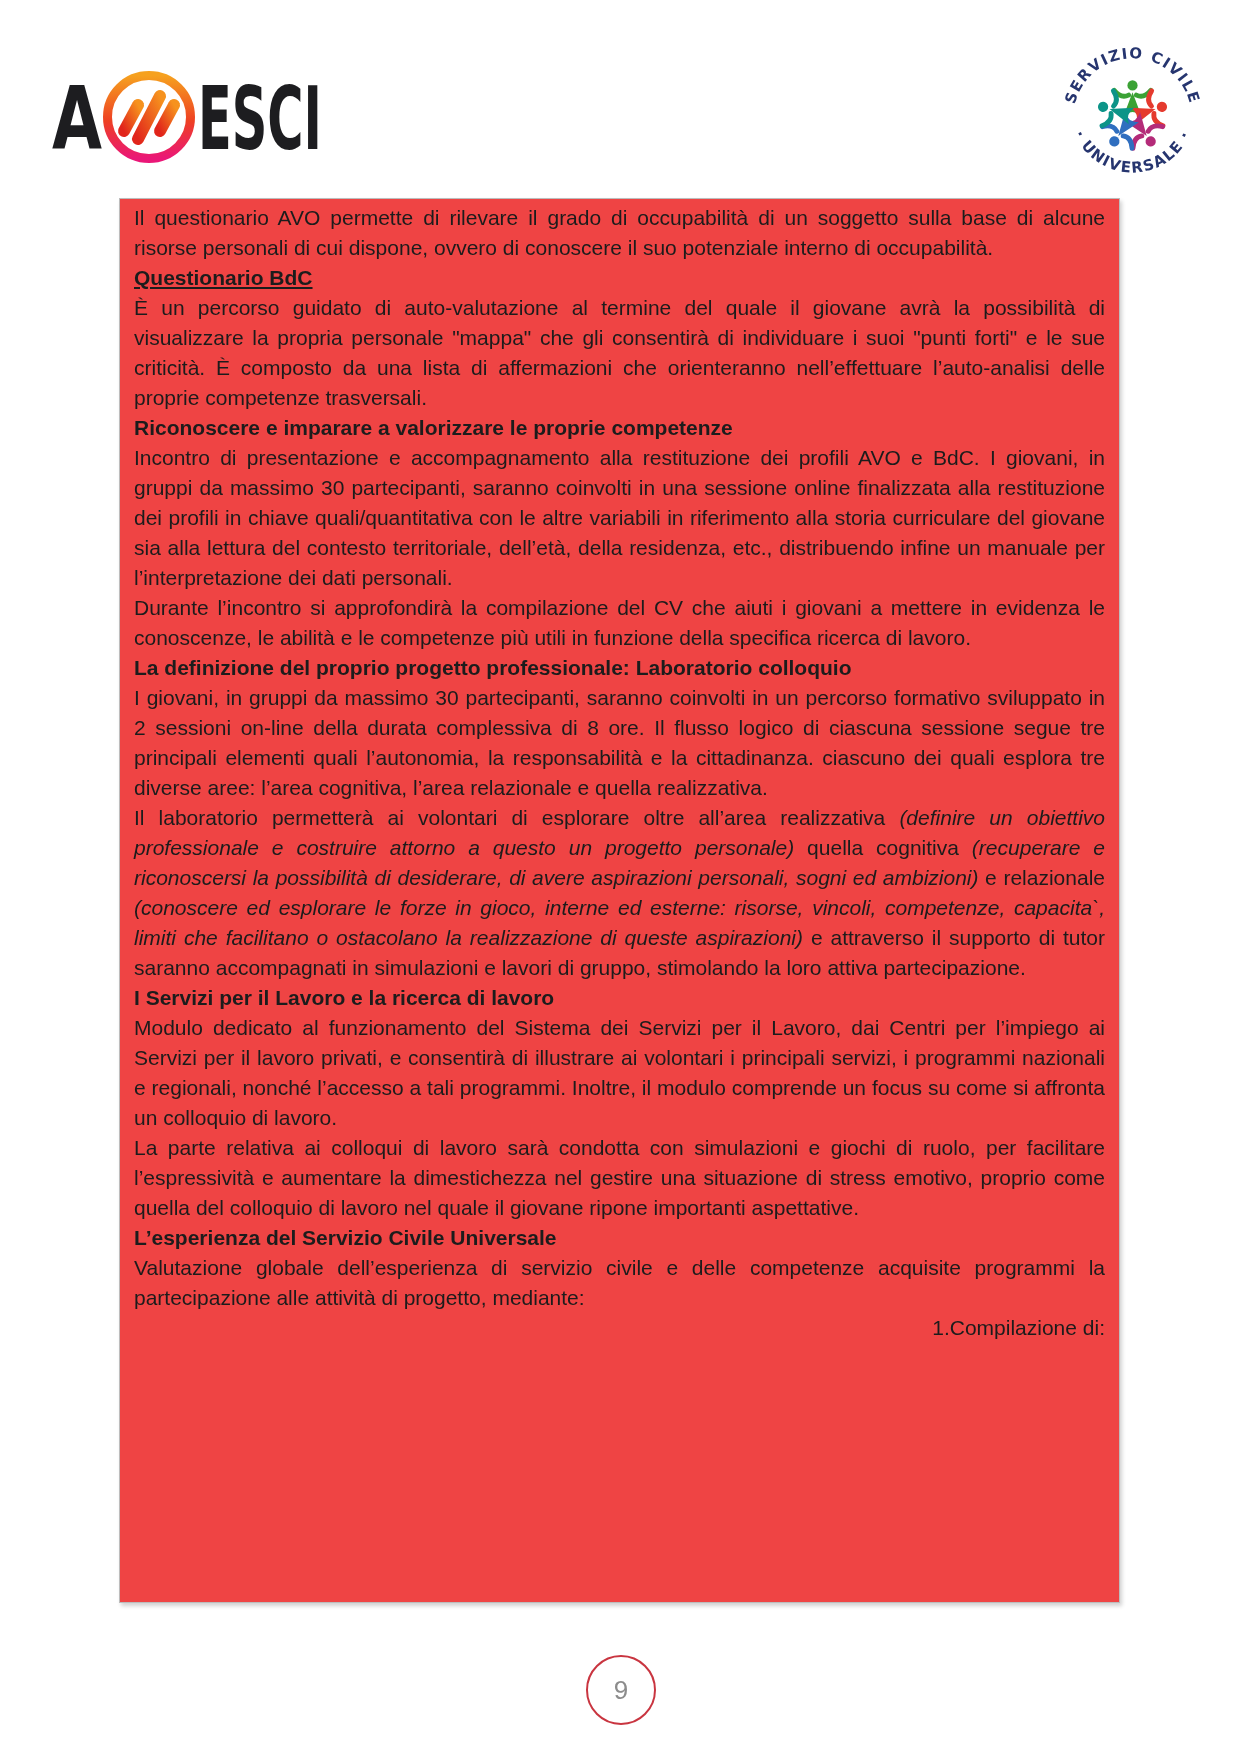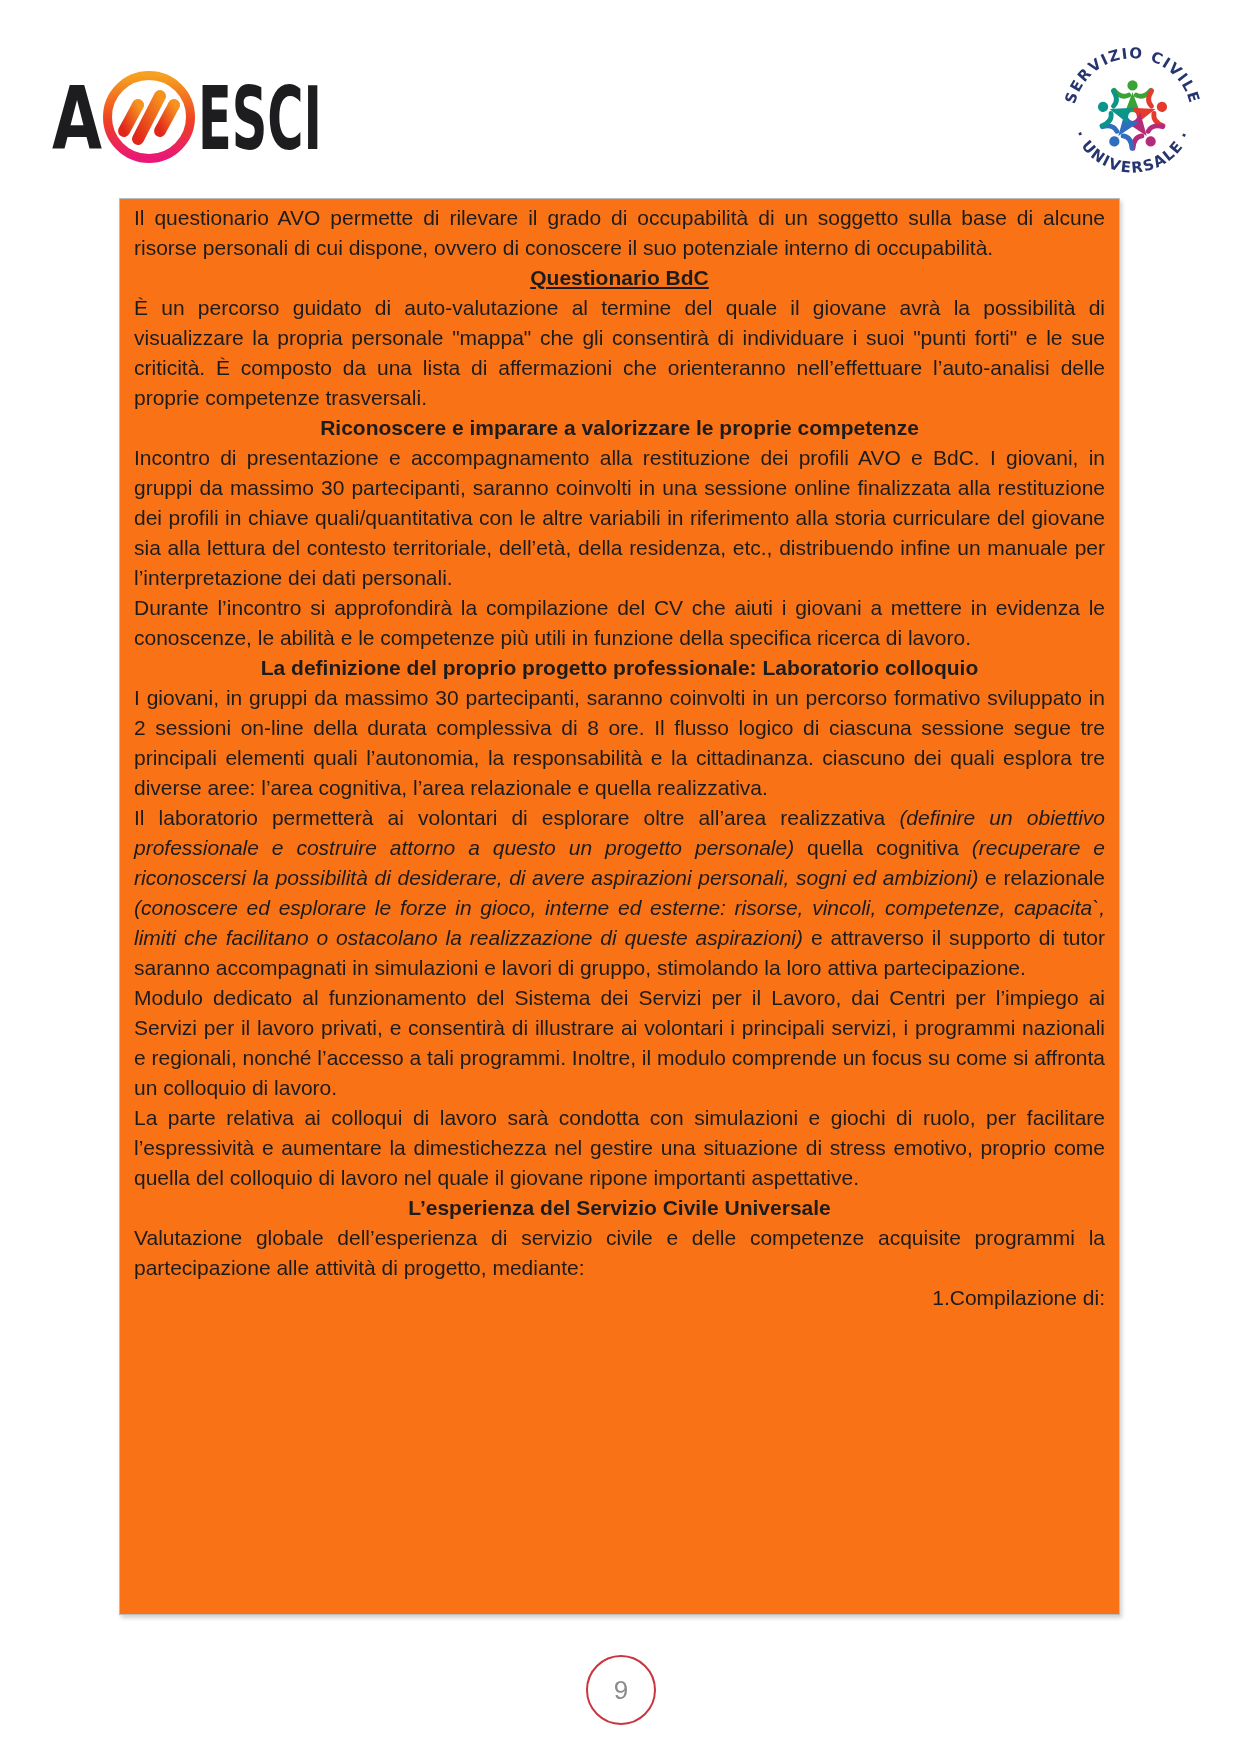--- a/index.html
+++ b/index.html
@@ -5,28 +5,28 @@
   html,body { margin:0; padding:0; }
   body {
     width:1241px; height:1755px; background:#ffffff; position:relative;
     font-family:"Liberation Sans", sans-serif; color:#1c1c1c;
   }
   .amesci-logo { position:absolute; left:52px; top:70px; }
   .scu-logo    { position:absolute; left:1060px; top:40px; }
 
   .textbox {
     position:absolute; left:119px; top:198px; width:971px; height:1399px;
-    padding:4px 14px 12px 14px;
+    padding:4px 14px 0 14px;
     border:1px solid #bcbcbc;
     box-shadow:2px 3px 4px rgba(0,0,0,0.18);
     font-size:21px; line-height:30px; text-align:justify; overflow:hidden;
-    background:#f97316;
+    background:#ef4444;
   }
   .textbox p, .textbox h3 { margin:0; font-size:21px; line-height:30px; }
-  .textbox h3 { font-weight:bold; text-align:center; }
+  .textbox h3 { font-weight:bold; text-align:left; }
   .u  { text-decoration:underline; }
   .mt { margin-top:30px; }
   em  { font-style:italic; }
   .list-row { text-align:right; padding-left:37px; }
   .list-row .num { display:inline-block; width:34px; }
 
   .page-badge {
     position:absolute; left:586px; top:1655px; width:66px; height:66px;
     border:2px solid #c93540; border-radius:50%;
     display:flex; align-items:center; justify-content:center;
@@ -113,20 +113,21 @@
 
     <h3 class="mt">Riconoscere e imparare a valorizzare le proprie competenze</h3>
     <p>Incontro di presentazione e accompagnamento alla restituzione dei profili AVO e BdC. I giovani, in gruppi da massimo 30 partecipanti, saranno coinvolti in una sessione online finalizzata alla restituzione dei profili in chiave quali/quantitativa con le altre variabili in riferimento alla storia curriculare del giovane sia alla lettura del contesto territoriale, dell’età, della residenza, etc., distribuendo infine un manuale per l’interpretazione dei dati personali.</p>
     <p>Durante l’incontro si approfondirà la compilazione del CV che aiuti i giovani a mettere in evidenza le conoscenze, le abilità e le competenze più utili in funzione della specifica ricerca di lavoro.</p>
 
     <h3 class="mt">La definizione del proprio progetto professionale: Laboratorio colloquio</h3>
     <p>I giovani, in gruppi da massimo 30 partecipanti, saranno coinvolti in un percorso formativo sviluppato in 2 sessioni on-line della durata complessiva di 8 ore. Il flusso logico di ciascuna sessione segue tre principali elementi quali l’autonomia, la responsabilità e la cittadinanza. ciascuno dei quali esplora tre diverse aree: l’area cognitiva, l’area relazionale e quella realizzativa.</p>
 
     <p class="mt"><span>Il laboratorio permetterà ai volontari di esplorare oltre all’area realizzativa </span><em>(definire un obiettivo professionale e costruire attorno a questo un progetto personale)</em><span> quella cognitiva </span><em>(recuperare e riconoscersi la possibilità di desiderare, di avere aspirazioni personali, sogni ed ambizioni)</em><span> e relazionale </span><em>(conoscere ed esplorare le forze in gioco, interne ed esterne: risorse, vincoli, competenze, capacita`, limiti che facilitano o ostacolano la realizzazione di queste aspirazioni)</em><span> e attraverso il supporto di tutor saranno accompagnati in simulazioni e lavori di gruppo, stimolando la loro attiva partecipazione.</span></p>
 
+    <h3 class="mt">I Servizi per il Lavoro e la ricerca di lavoro</h3>
     <p>Modulo dedicato al funzionamento del Sistema dei Servizi per il Lavoro, dai Centri per l’impiego ai Servizi per il lavoro privati, e consentirà di illustrare ai volontari i principali servizi, i programmi nazionali e regionali, nonché l’accesso a tali programmi. Inoltre, il modulo comprende un focus su come si affronta un colloquio di lavoro.</p>
 
     <p class="mt">La parte relativa ai colloqui di lavoro sarà condotta con simulazioni e giochi di ruolo, per facilitare l’espressività e aumentare la dimestichezza nel gestire una situazione di stress emotivo, proprio come quella del colloquio di lavoro nel quale il giovane ripone importanti aspettative.</p>
 
     <h3 class="mt">L’esperienza del Servizio Civile Universale</h3>
     <p>Valutazione globale dell’esperienza di servizio civile e delle competenze acquisite programmi la partecipazione alle attività di progetto, mediante:</p>
 
     <div class="list-row">
       <span class="num">1.</span><span>Compilazione di:</span>
     </div>

